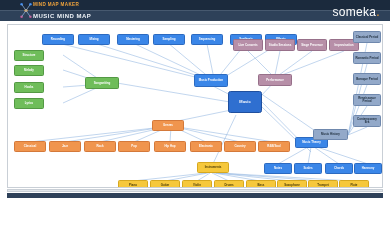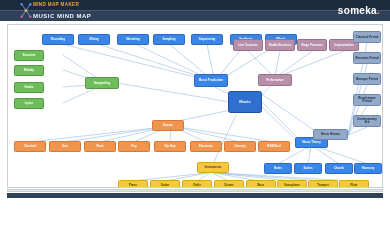--- a/index.html
+++ b/index.html
@@ -25,21 +25,21 @@
   .doc-title {
     position:absolute; left:33px; top:12.5px;
     font-size:6px; font-weight:bold; letter-spacing:.5px;
     color:#eef3f8; white-space:nowrap;
   }
   .logo-icon {
     position:absolute; left:20px; top:1px; width:12px; height:19px;
   }
   .someka {
     position:absolute; right:10px; top:4.5px;
-    font-size:10px; font-weight:bold; letter-spacing:.3px; color:#ffffff;
+    font-size:12px; font-weight:normal; letter-spacing:.3px; color:#ffffff;
   }
   .someka .dot { color:#f2a03d; }
 
   
   .canvas {
     position:absolute; left:7px; top:24px; width:376px; height:164px;
     background:#ffffff; border:1px solid #c9cfd6;
   }
   .canvas-inner { position:absolute; inset:0; overflow:hidden; }
 

